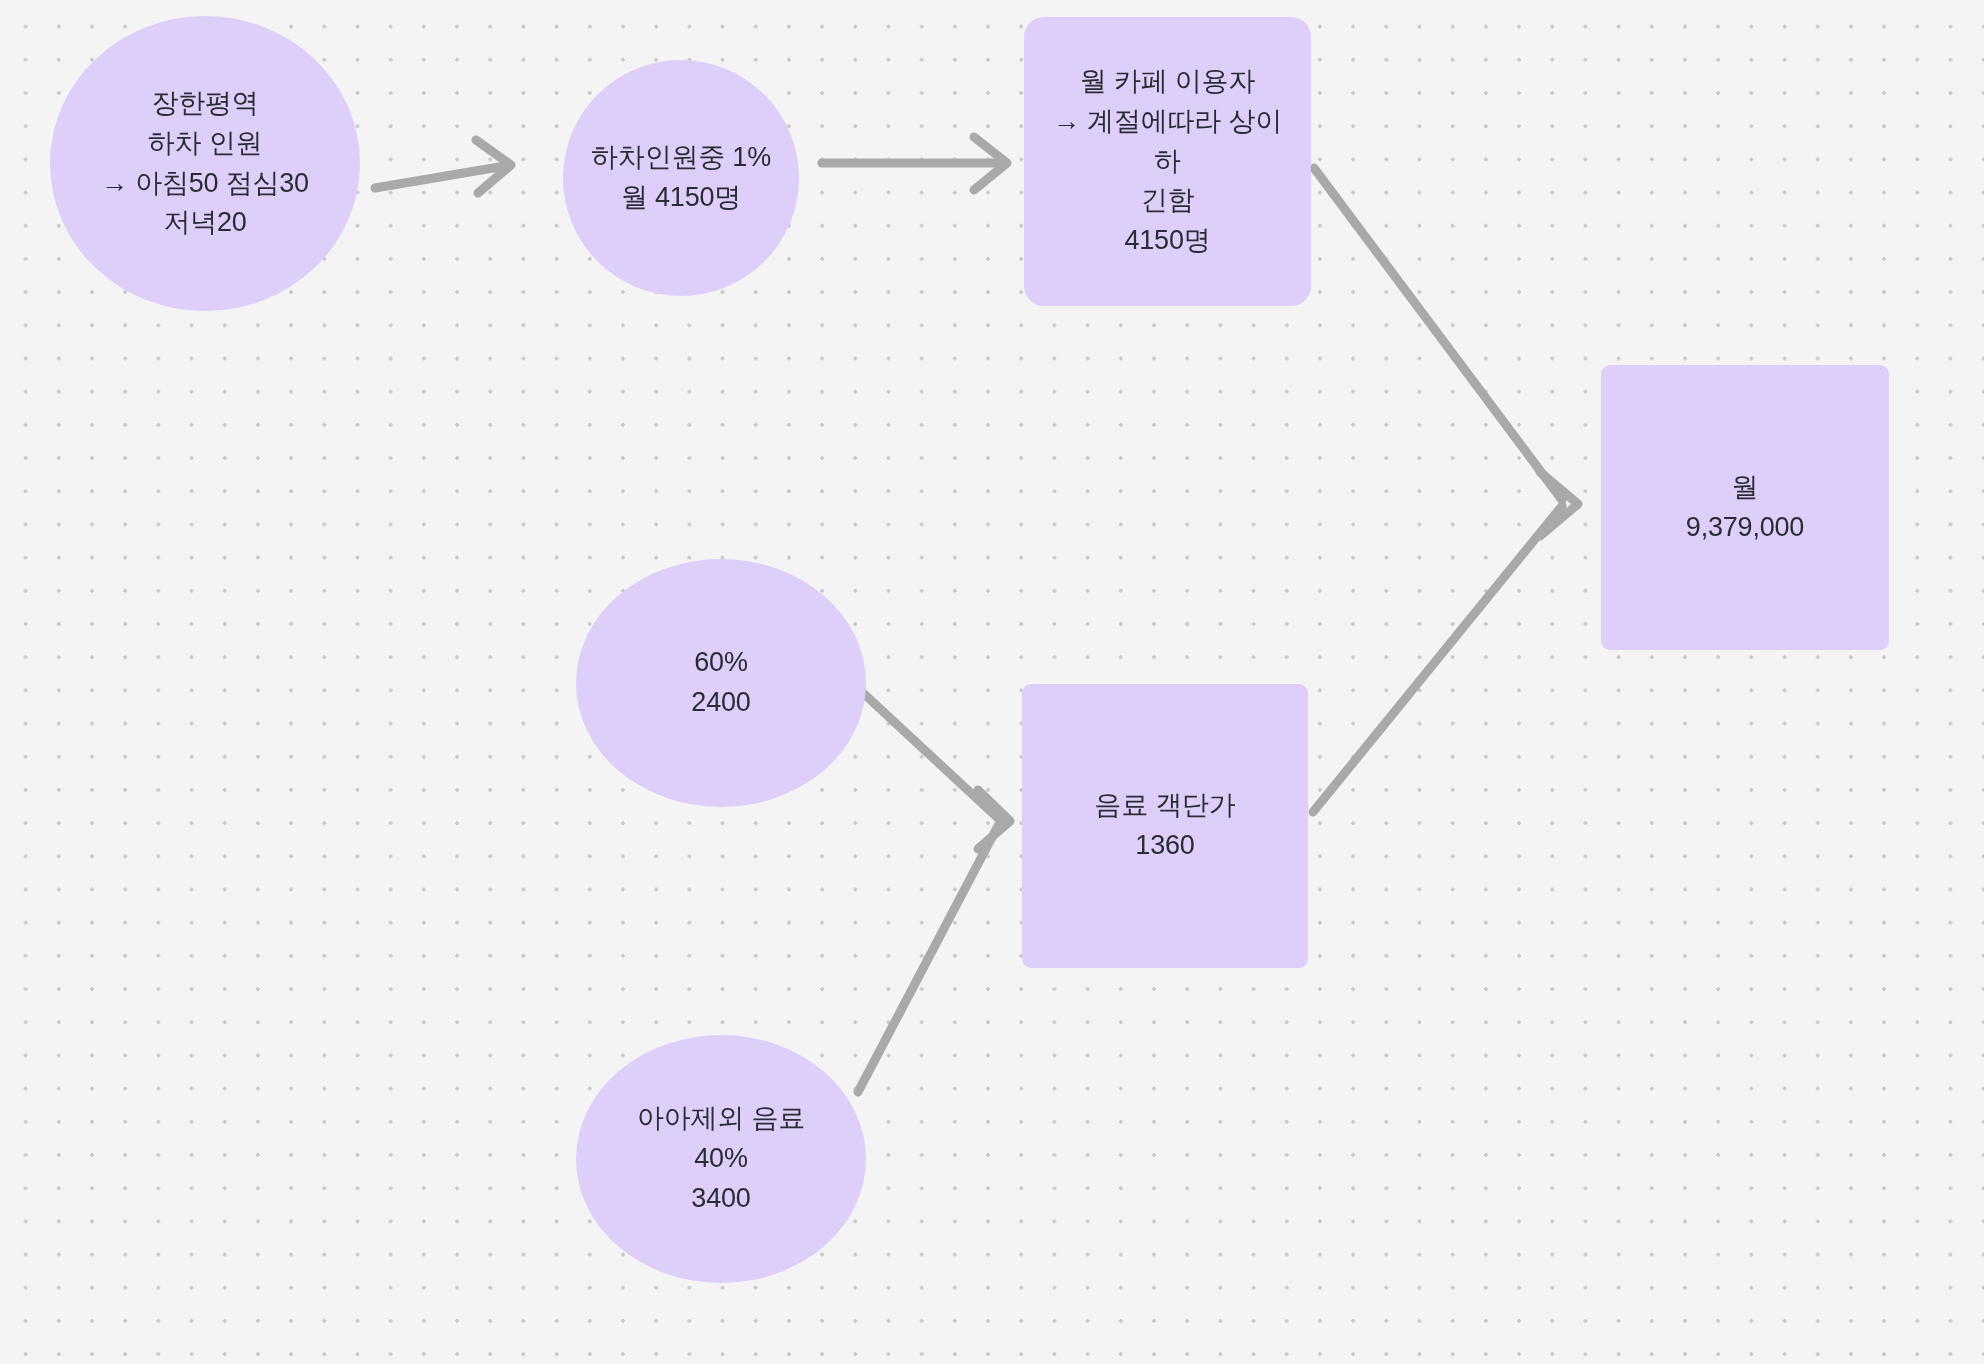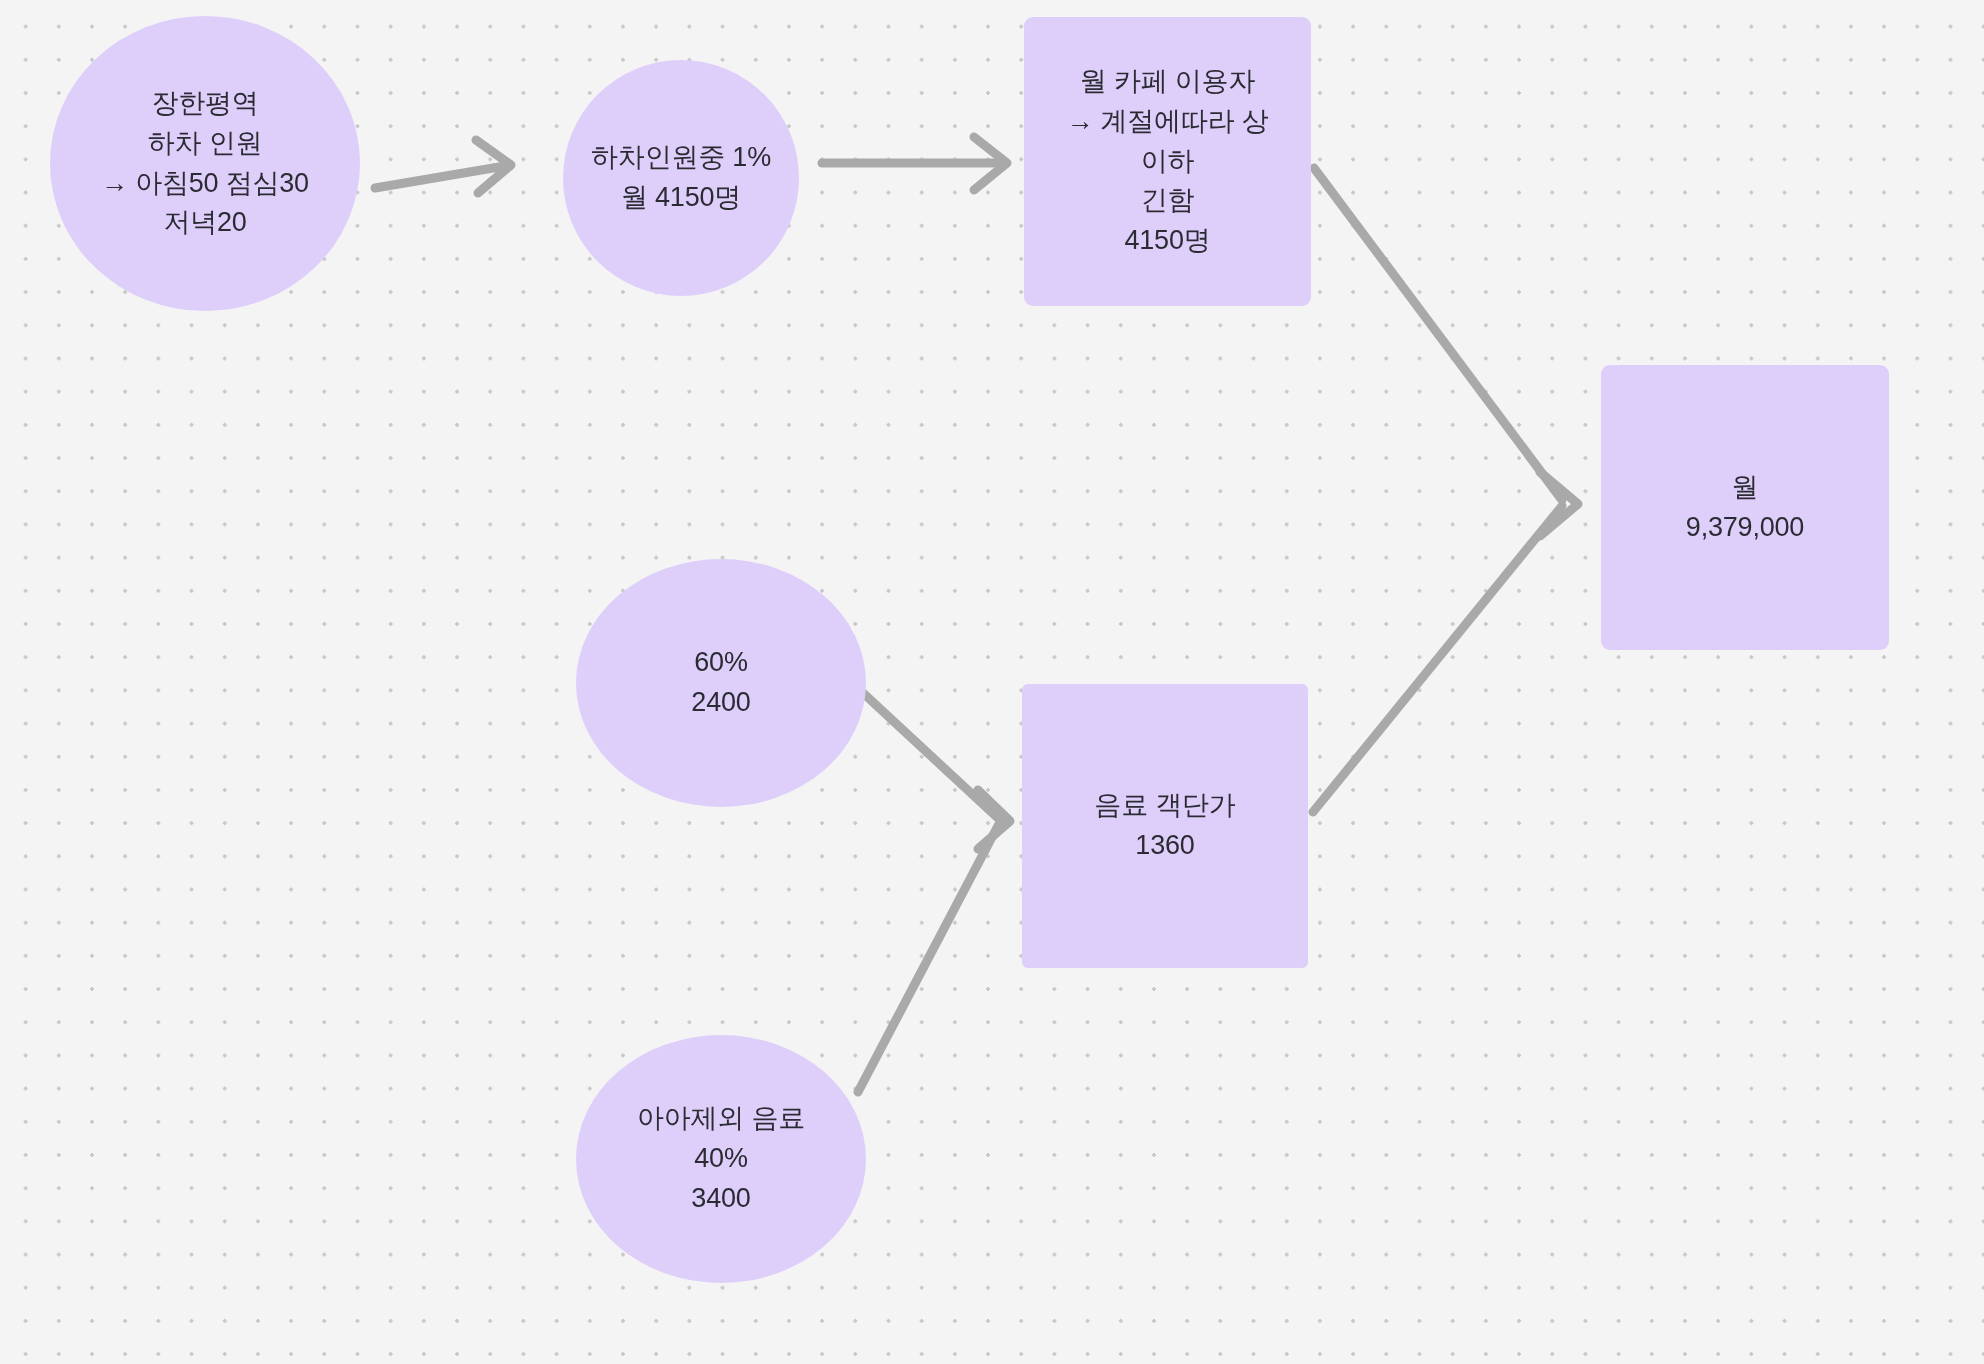--- a/index.html
+++ b/index.html
@@ -48,24 +48,24 @@
     display: block;
     width: 100%;
     font-size: 27px;
     line-height: 1.47;
     letter-spacing: -0.2px;
     white-space: pre-wrap;
   }
   
   #node-station      { left: 50px;   top: 16px;   width: 310px; height: 295px; }
   #node-onepercent   { left: 563px;  top: 60px;   width: 236px; height: 236px; }
-  #node-cafeusers    { left: 1024px; top: 17px;   width: 287px; height: 289px; padding: 0 32px; }
+  #node-cafeusers    { left: 1024px; top: 17px;   width: 287px; height: 289px; padding: 0 18px; border-radius: 20px; }
   #node-monthly      { left: 1601px; top: 365px;  width: 288px; height: 285px; }
   #node-iced         { left: 576px;  top: 559px;  width: 290px; height: 248px; }
-  #node-unitprice    { left: 1022px; top: 684px;  width: 286px; height: 284px; border-radius: 6px; }
+  #node-unitprice    { left: 1022px; top: 684px;  width: 286px; height: 284px; }
   #node-other        { left: 576px;  top: 1035px; width: 290px; height: 248px; }
 </style>
 </head>
 <body>
 
 <div id="canvas">
 
   <svg id="edge-layer" viewBox="0 0 1984 1364" width="1984" height="1364">
     <g fill="none" stroke="#a9a9a9" stroke-width="9" stroke-linecap="round" stroke-linejoin="round">
 

